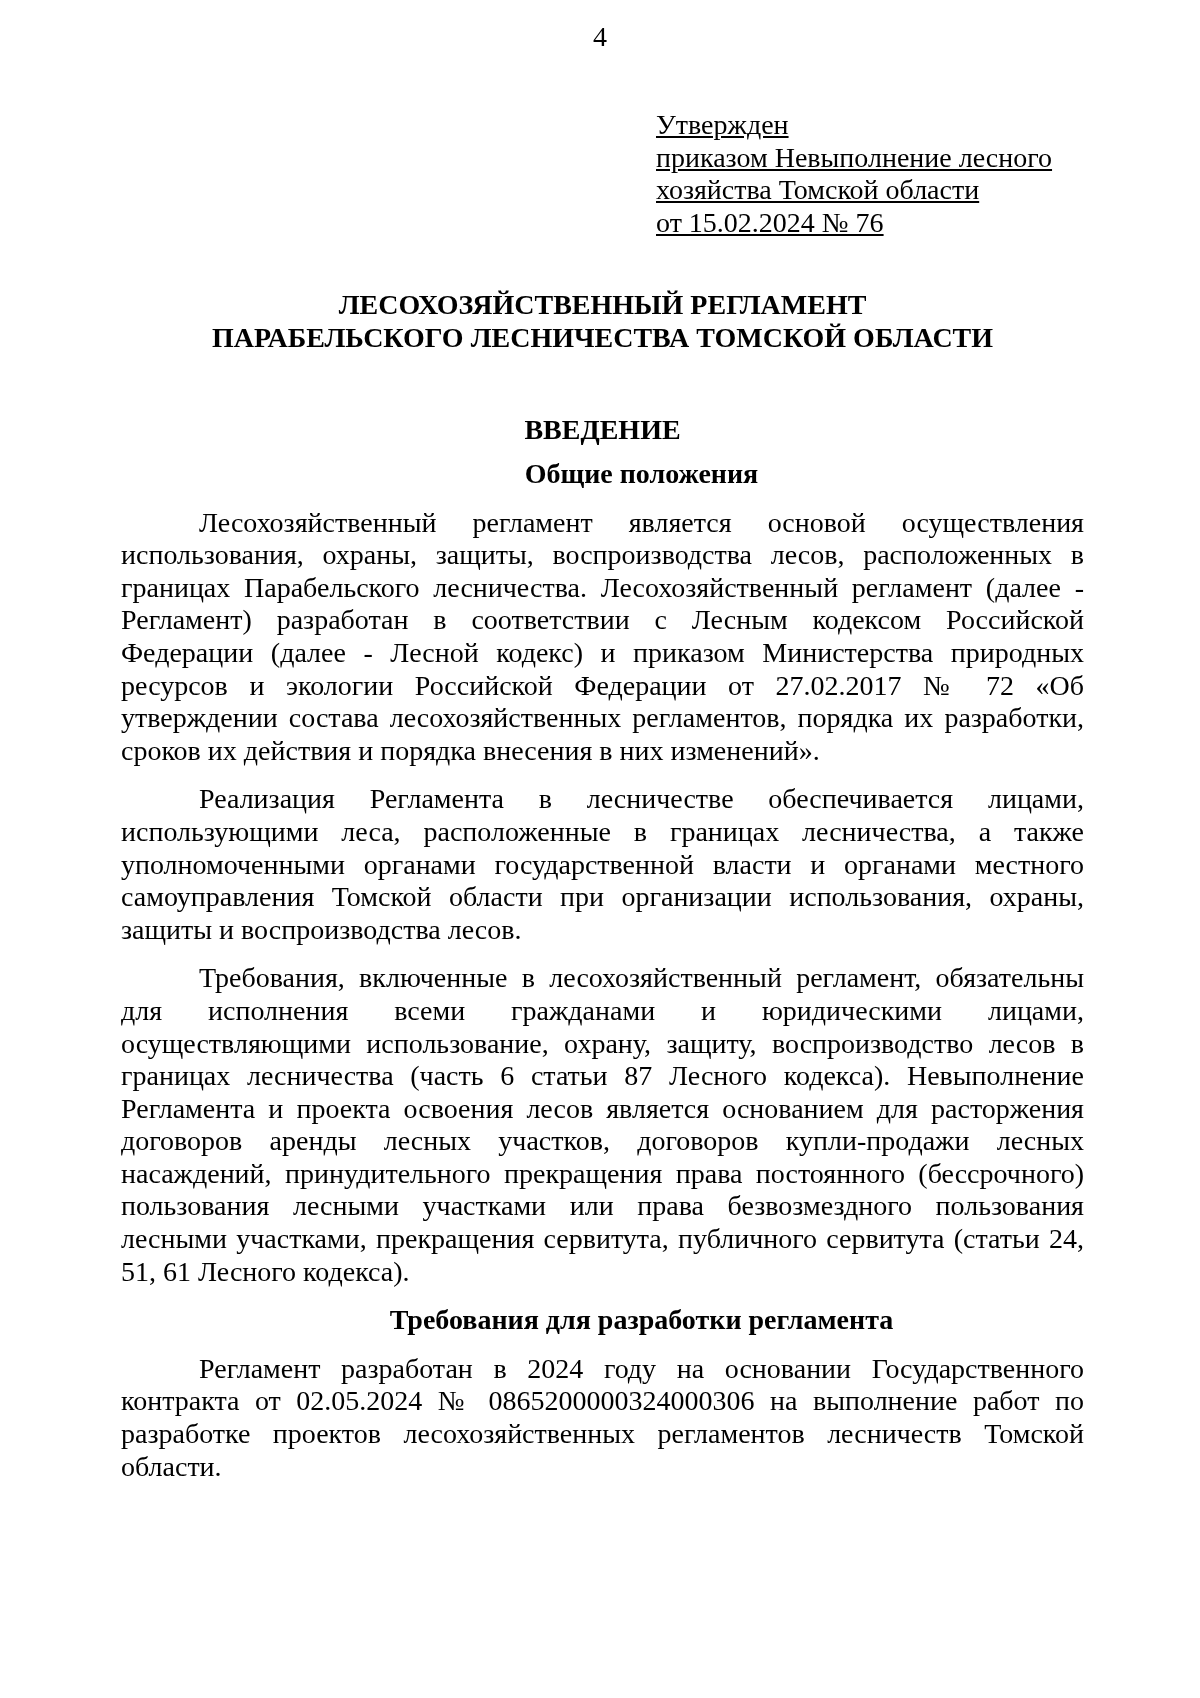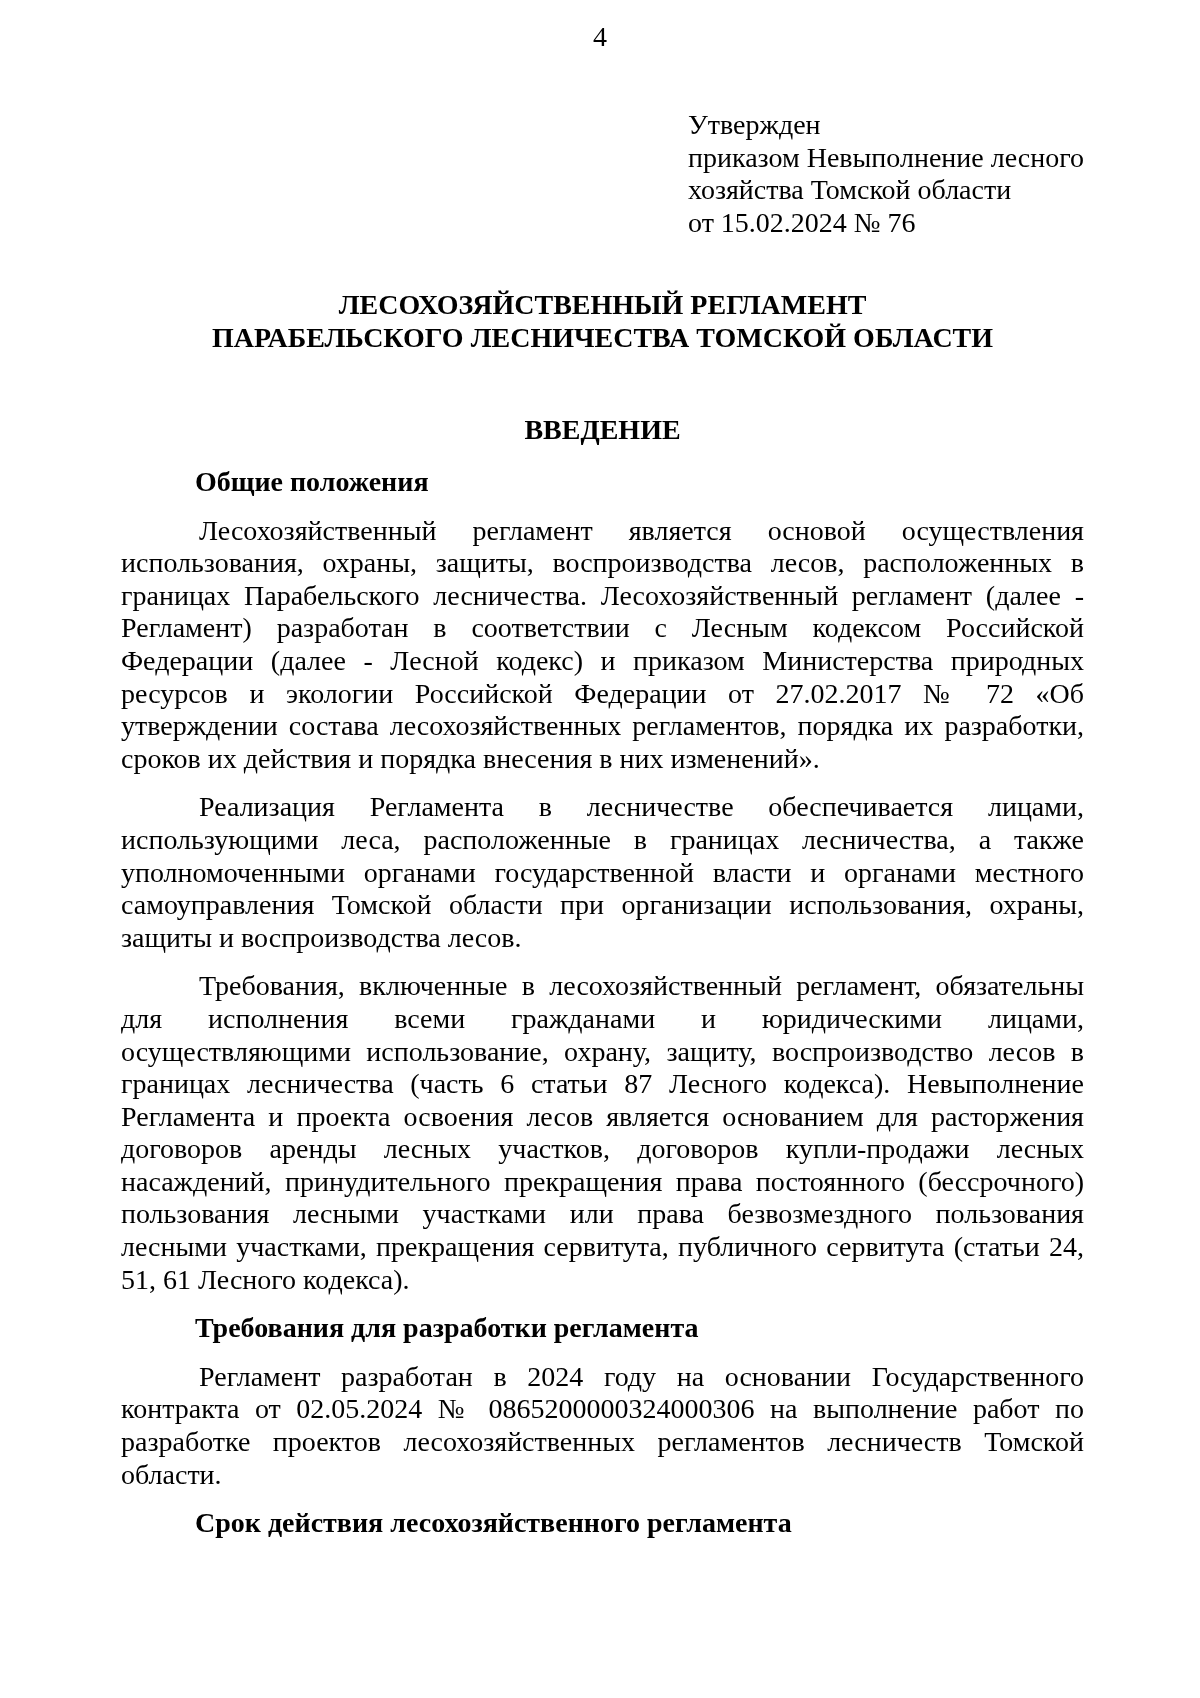--- a/index.html
+++ b/index.html
@@ -21,23 +21,24 @@
   .page-number {
     position: absolute;
     top: 21px;
     left: 0;
     width: 100%;
     text-align: center;
   }
   .approval {
     position: absolute;
     top: 109px;
-    left: 688px;
+    left: 656px;
     text-align: left;
     white-space: nowrap;
+    text-decoration: underline;
   }
   .doc-title {
     position: absolute;
     top: 289px;
     left: 105px;
     width: 995px;
     text-align: center;
     font-weight: bold;
   }
   .section-heading {
@@ -54,24 +55,24 @@
     top: 454px;
     left: 105px;
     width: 995px;
   }
   .paragraph {
     text-align: justify;
     text-indent: 78px;
     margin: 16px;
   }
   .subheading {
-    text-align: left;
+    text-align: center;
     text-indent: 78px;
     font-weight: bold;
-    margin: 12px;
+    margin: 4px;
   }
   .approval-line {
     margin: 0;
   }
 </style>
 </head>
 <body>
 
 <div class="page">
   <div class="page-number">4</div>
@@ -90,15 +91,14 @@
 
   <div class="section-heading">ВВЕДЕНИЕ</div>
 
   <div class="body-text">
       <div class="subheading">Общие положения</div>
       <div class="paragraph">Лесохозяйственный регламент является основой осуществления использования, охраны, защиты, воспроизводства лесов, расположенных в границах Парабельского лесничества. Лесохозяйственный регламент (далее - Регламент) разработан в соответствии с Лесным кодексом Российской Федерации (далее - Лесной кодекс) и приказом Министерства природных ресурсов и экологии Российской Федерации от 27.02.2017 № 72 «Об утверждении состава лесохозяйственных регламентов, порядка их разработки, сроков их действия и порядка внесения в них изменений».</div>
       <div class="paragraph">Реализация Регламента в лесничестве обеспечивается лицами, использующими леса, расположенные в границах лесничества, а также уполномоченными органами государственной власти и органами местного самоуправления Томской области при организации использования, охраны, защиты и воспроизводства лесов.</div>
       <div class="paragraph">Требования, включенные в лесохозяйственный регламент, обязательны для исполнения всеми гражданами и юридическими лицами, осуществляющими использование, охрану, защиту, воспроизводство лесов в границах лесничества (часть 6 статьи 87 Лесного кодекса). Невыполнение Регламента и проекта освоения лесов является основанием для расторжения договоров аренды лесных участков, договоров купли-продажи лесных насаждений, принудительного прекращения права постоянного (бессрочного) пользования лесными участками или права безвозмездного пользования лесными участками, прекращения сервитута, публичного сервитута (статьи 24, 51, 61 Лесного кодекса).</div>
       <div class="subheading">Требования для разработки регламента</div>
       <div class="paragraph">Регламент разработан в 2024 году на основании Государственного контракта от 02.05.2024 № 0865200000324000306 на выполнение работ по разработке проектов лесохозяйственных регламентов лесничеств Томской области.</div>
-      <div class="subheading">Срок действия лесохозяйственного регламента</div>
     </div>
 </div>
 
 </body></html>

